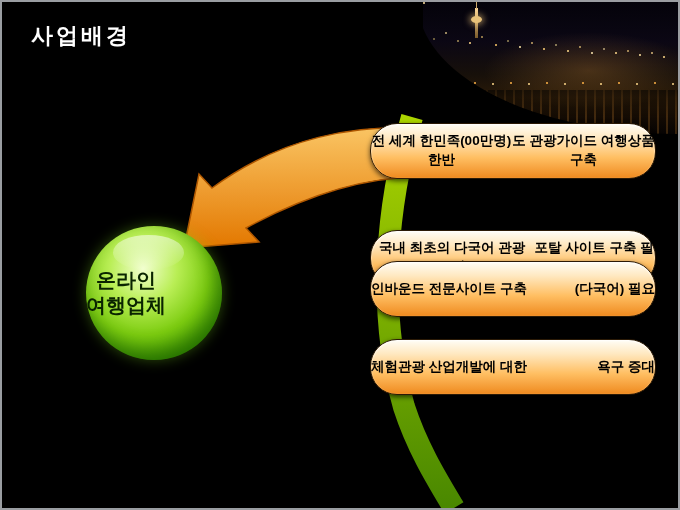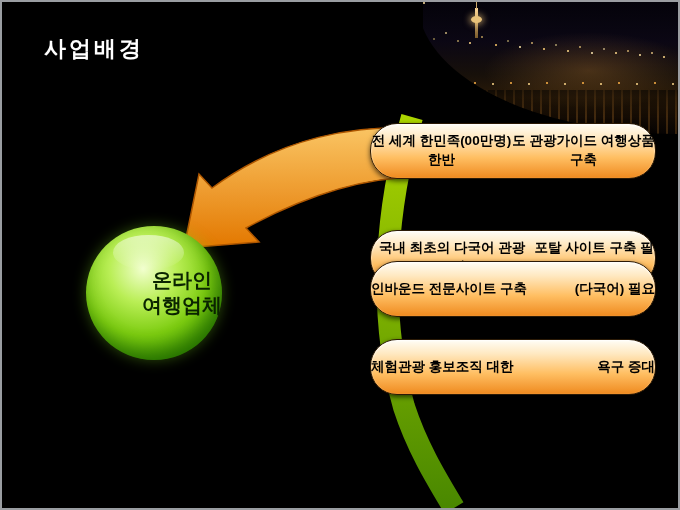--- a/index.html
+++ b/index.html
@@ -3,21 +3,21 @@
 <meta charset="utf-8">
 <style>
   html,body{margin:0;padding:0;background:#000;}
   .slide{
     position:relative;width:680px;height:510px;background:var(--background,#000);
     overflow:hidden;box-sizing:border-box;border:2px solid #9a9da1;
     font-family:"Liberation Sans","DejaVu Sans",sans-serif;
   }
   
   .title{
-    position:absolute;left:28px;top:18px;margin:14px;
+    position:absolute;left:28px;top:18px;margin:1px;
     font-size:22px;font-weight:bold;letter-spacing:3px;
     color:var(--title-text,#fff);text-shadow:2px 2px 3px rgba(0,0,0,.9);
   }
   
   .photo{
     position:absolute;top:0;right:0;width:255px;height:132px;
     clip-path:ellipse(102% 100% at 100% 0%);
     background:linear-gradient(180deg,#04030a 0%,#0b0714 30%,#17100a 55%,#2a1a08 72%,#120a03 88%,#060302 100%);
   }
   .photo::before{content:'';position:absolute;inset:0;
@@ -40,21 +40,21 @@
     background:linear-gradient(180deg,rgba(0,0,0,.55),rgba(0,0,0,0) 60%),
       repeating-linear-gradient(90deg,rgba(255,165,60,.22) 0 2px,transparent 2px 9px);}
   
   .flow{position:absolute;left:0;top:0;width:680px;height:510px;pointer-events:none;}
   
   .sphere{
     position:absolute;left:84px;top:224px;width:136px;height:134px;border-radius:50%;
     background:radial-gradient(circle at 42% 32%,
       var(--sphere-green-light,#f2ffcf) 0%,#b9ee55 28%,#7ccc10 55%,#46a000 78%,var(--sphere-green-dark,#236d00) 100%);
     box-shadow:0 0 14px rgba(130,220,30,.35), inset -6px -10px 18px rgba(0,60,0,.45);
-    display:flex;align-items:center;justify-content:flex-end;text-align:center;
+    display:flex;align-items:center;justify-content:flex-start;text-align:center;
   }
   .sphere::before{content:'';position:absolute;left:20%;top:7%;width:52%;height:26%;border-radius:50%;
     background:linear-gradient(rgba(255,255,255,.55),rgba(255,255,255,0));}
   .sphere-label{position:relative;font-weight:bold;font-size:20px;line-height:1.25;
     color:var(--sphere-text,#0a2400);}
   .sphere-label span{display:block;}
   
   .items{position:absolute;inset:0;}
   .item{
     position:absolute;left:368px;width:284px;height:54px;border-radius:27px;
@@ -113,18 +113,18 @@
     </div>
     <div class="item">
       <span>국내 최초의 다국어 관광 문화</span>
       <span>포탈 사이트 구축 필요</span>
     </div>
     <div class="item">
       <span>인바운드 전문사이트 구축</span>
       <span>(다국어) 필요</span>
     </div>
     <div class="item">
-      <span>체험관광 홍보조직 대한</span>
+      <span>체험관광 산업개발에 대한</span>
       <span>욕구 증대</span>
     </div>
   </div>
 
 </div>
 
 </body></html>

